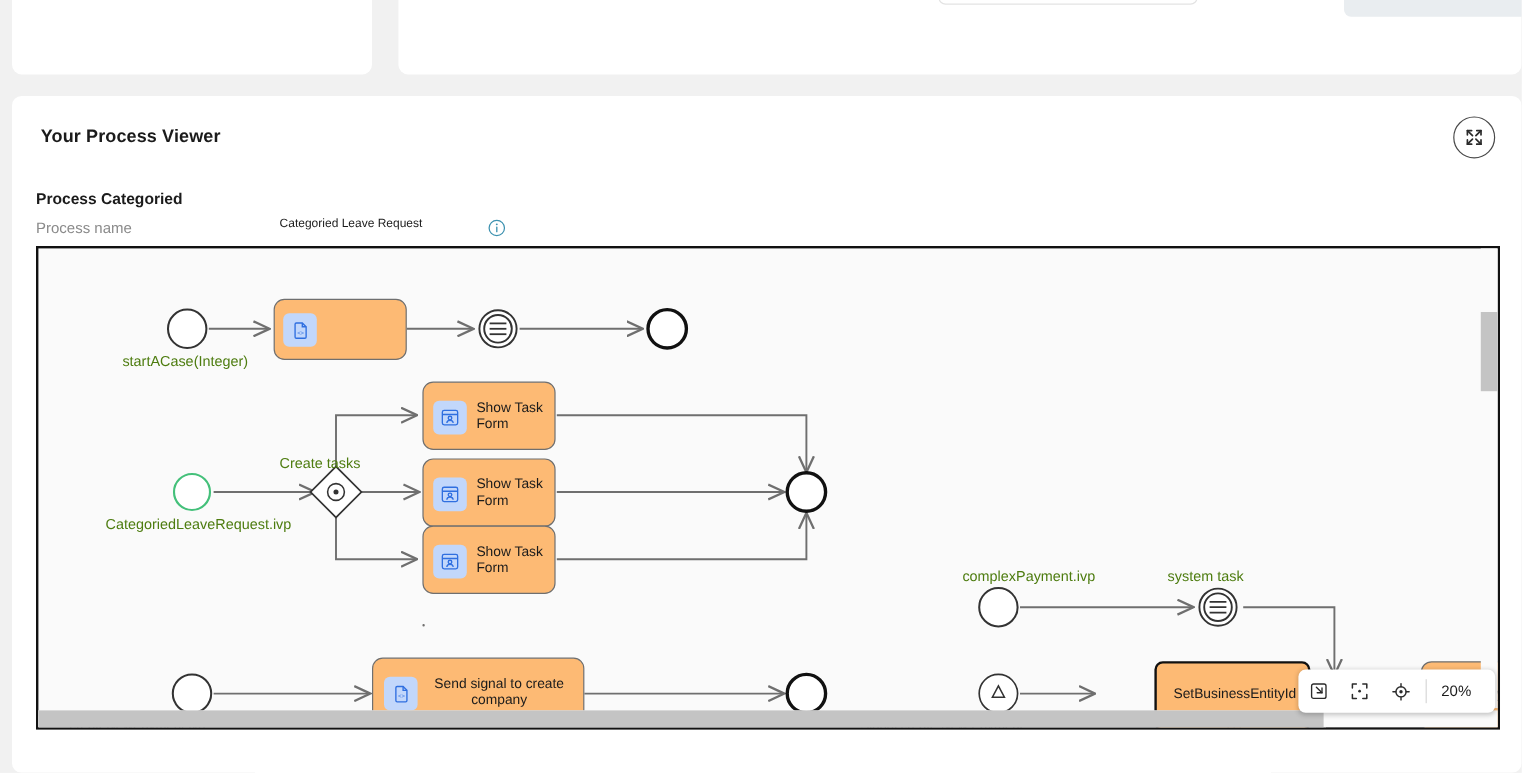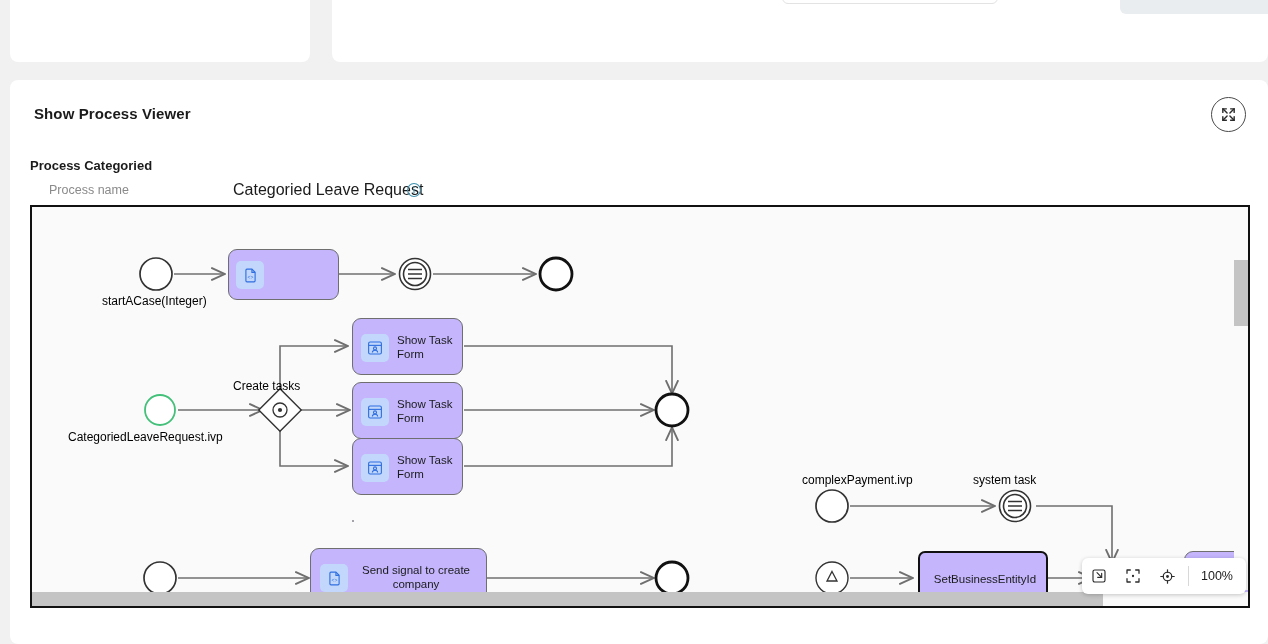--- a/index.html
+++ b/index.html
@@ -17,37 +17,37 @@
   #top-card-right{left:332px;top:-60px;width:936px;height:122px;}
   #top-input{position:absolute;left:782px;top:-22px;width:214px;height:24px;background:#fff;border:1px solid #e3e3e3;border-radius:6px;}
   #top-pill{position:absolute;left:1120px;top:-16px;width:160px;height:30px;background:#e9edf0;border-radius:6px;}
 
   
   #viewer-panel{position:absolute;left:10px;top:80px;width:1258px;height:564px;background:#ffffff;border-radius:8px;}
   #viewer-title{position:absolute;left:34px;top:105px;font-size:15px;font-weight:bold;color:#1b1b1b;letter-spacing:.1px;}
   #expand-btn{position:absolute;left:1211px;top:97px;width:35px;height:35px;border:1px solid #4a4a4a;border-radius:50%;
     box-sizing:border-box;display:flex;align-items:center;justify-content:center;background:#fff;cursor:pointer;}
   #section-title{position:absolute;left:30px;top:158px;font-size:13px;font-weight:bold;color:#1b1b1b;}
-  #pn-label{position:absolute;left:30px;top:183px;font-size:12.5px;color:#8a8a8a;margin-left:19px;}
-  #pn-value{position:absolute;left:233px;top:181px;font-size:16px;color:#1b1b1b;}
+  #pn-label{position:absolute;left:30px;top:183px;font-size:12.5px;color:#8a8a8a;}
+  #pn-value{position:absolute;left:233px;top:181px;font-size:10px;color:#1b1b1b;}
   #pn-info{position:absolute;left:406px;top:182px;width:16px;height:16px;cursor:pointer;}
 
   
   #diagram-frame{position:absolute;left:30px;top:205px;width:1220px;height:403px;
     border:2px solid #111;box-sizing:border-box;background:#fafafa;overflow:hidden;}
   #diagram-canvas{position:absolute;left:0;top:0;width:1216px;height:399px;}
   #bpmn-svg{position:absolute;left:0;top:0;}
 
   
-  .nlabel{position:absolute;font-family:"Liberation Sans", sans-serif;font-size:12px;color:#000000;white-space:nowrap;}
+  .nlabel{position:absolute;font-family:"Liberation Sans", sans-serif;font-size:12px;color:#4d7c0f;white-space:nowrap;}
   .tasklabel{position:absolute;font-family:"Liberation Sans", sans-serif;font-size:11.5px;color:#1b1b1b;line-height:14px;}
 
   
-  .taskbox{position:absolute;box-sizing:border-box;background:#c4b5fd;border:1.6px solid #6f6f6f;border-radius:9px;}
-  .taskbox.thick{border-width:2.6px;border-color:#111;border-radius:7px;}
+  .taskbox{position:absolute;box-sizing:border-box;background:#fdba74;border:1.6px solid #6f6f6f;border-radius:9px;}
+  .taskbox.thick{border-width:2.6px;border-color:#111;border-radius:7px;margin-left:44px;}
   .ticon{position:absolute;width:28px;height:28px;background:#c2d7fb;border-radius:5px;display:flex;align-items:center;justify-content:center;}
 
   
   .lanestrip{position:absolute;background:#e2e2e2;height:18px;}
   .lanelabel{position:absolute;font-size:11px;color:#2b2b2b;white-space:nowrap;}
 
   
   #hscroll-track{position:absolute;left:32px;top:592px;width:1216px;height:14px;background:#fafafa;}
   #hscroll-thumb{position:absolute;left:32px;top:592px;width:1071px;height:14px;background:#c4c4c4;cursor:pointer;}
   #vscroll-track{position:absolute;left:1234px;top:207px;width:14px;height:383px;background:#fafafa;}
@@ -67,21 +67,21 @@
   <div class="top-card" id="top-card-left"></div>
   <div class="top-card" id="top-card-right"></div>
   <div id="top-input" placeholder=""></div>
   <div id="top-pill">
     
   </div>
 </div>
 
 <div id="viewer-panel"></div>
 
-<div id="viewer-title">Show Process Viewer</div>
+<div id="viewer-title">Your Process Viewer</div>
 
 <div id="expand-btn">
   <svg width="17" height="17" viewBox="0 0 24 24" fill="none" stroke="#2b2b2b" stroke-width="2" stroke-linecap="round" stroke-linejoin="round">
     <polyline points="4,9 4,4 9,4"></polyline>
       <polyline points="15,4 20,4 20,9"></polyline>
     <polyline points="20,15 20,20 15,20"></polyline>
       <polyline points="9,20 4,20 4,15"></polyline>
     <line x1="4" y1="4" x2="10" y2="10"></line>
       <line x1="20" y1="4" x2="14" y2="10"></line>
     <line x1="20" y1="20" x2="14" y2="14"></line>
@@ -251,21 +251,21 @@
         <div style="position:absolute;left:4px;top:1px;width:1px;height:7px;background:#555;"></div>
         <div style="position:absolute;left:1px;top:4px;width:7px;height:1px;background:#555;"></div>
       </div>
     </div>
 
     <div class="taskbox" style="left:1152px;top:344px;width:130px;height:58px;">
       <div class="tasklabel" style="left:62px;top:20px;">ym</div>
     </div>
 
     <div class="nlabel" style="left:70px;top:87px;">startACase(Integer)</div>
-    <div class="nlabel" style="left:36px;top:223px;">CategoriedLeaveRequest.ivp</div>
+    <div class="nlabel" style="left:56px;top:223px;">CategoriedLeaveRequest.ivp</div>
     <div class="nlabel" style="left:201px;top:172px;">Create tasks</div>
     <div class="nlabel" style="left:770px;top:266px;text-align:right;">complexPayment.ivp</div>
     <div class="nlabel" style="left:941px;top:266px;text-align:center;">system task</div>
 
     <div class="lanelabel" style="left:26px;top:392px;">createNewPayment.ivp</div>
     <div class="lanelabel" style="left:685px;top:392px;">Signal create New Payment</div>
 
   </div>
 </div>
 
@@ -297,14 +297,14 @@
     <svg width="17" height="17" viewBox="0 0 24 24" fill="none" stroke="#2b2b2b" stroke-width="1.7" stroke-linecap="round">
       <circle cx="12" cy="12" r="6"></circle>
         <circle cx="12" cy="12" r="2" fill="#2b2b2b" stroke="none"></circle>
       <line x1="12" y1="2.5" x2="12" y2="6"></line>
         <line x1="12" y1="18" x2="12" y2="21.5"></line>
       <line x1="2.5" y1="12" x2="6" y2="12"></line>
         <line x1="18" y1="12" x2="21.5" y2="12"></line>
     </svg>
   </div>
   <div id="zoom-div"></div>
-  <div id="zoom-level">100%</div>
+  <div id="zoom-level">20%</div>
 </div>
 
 </body></html>

